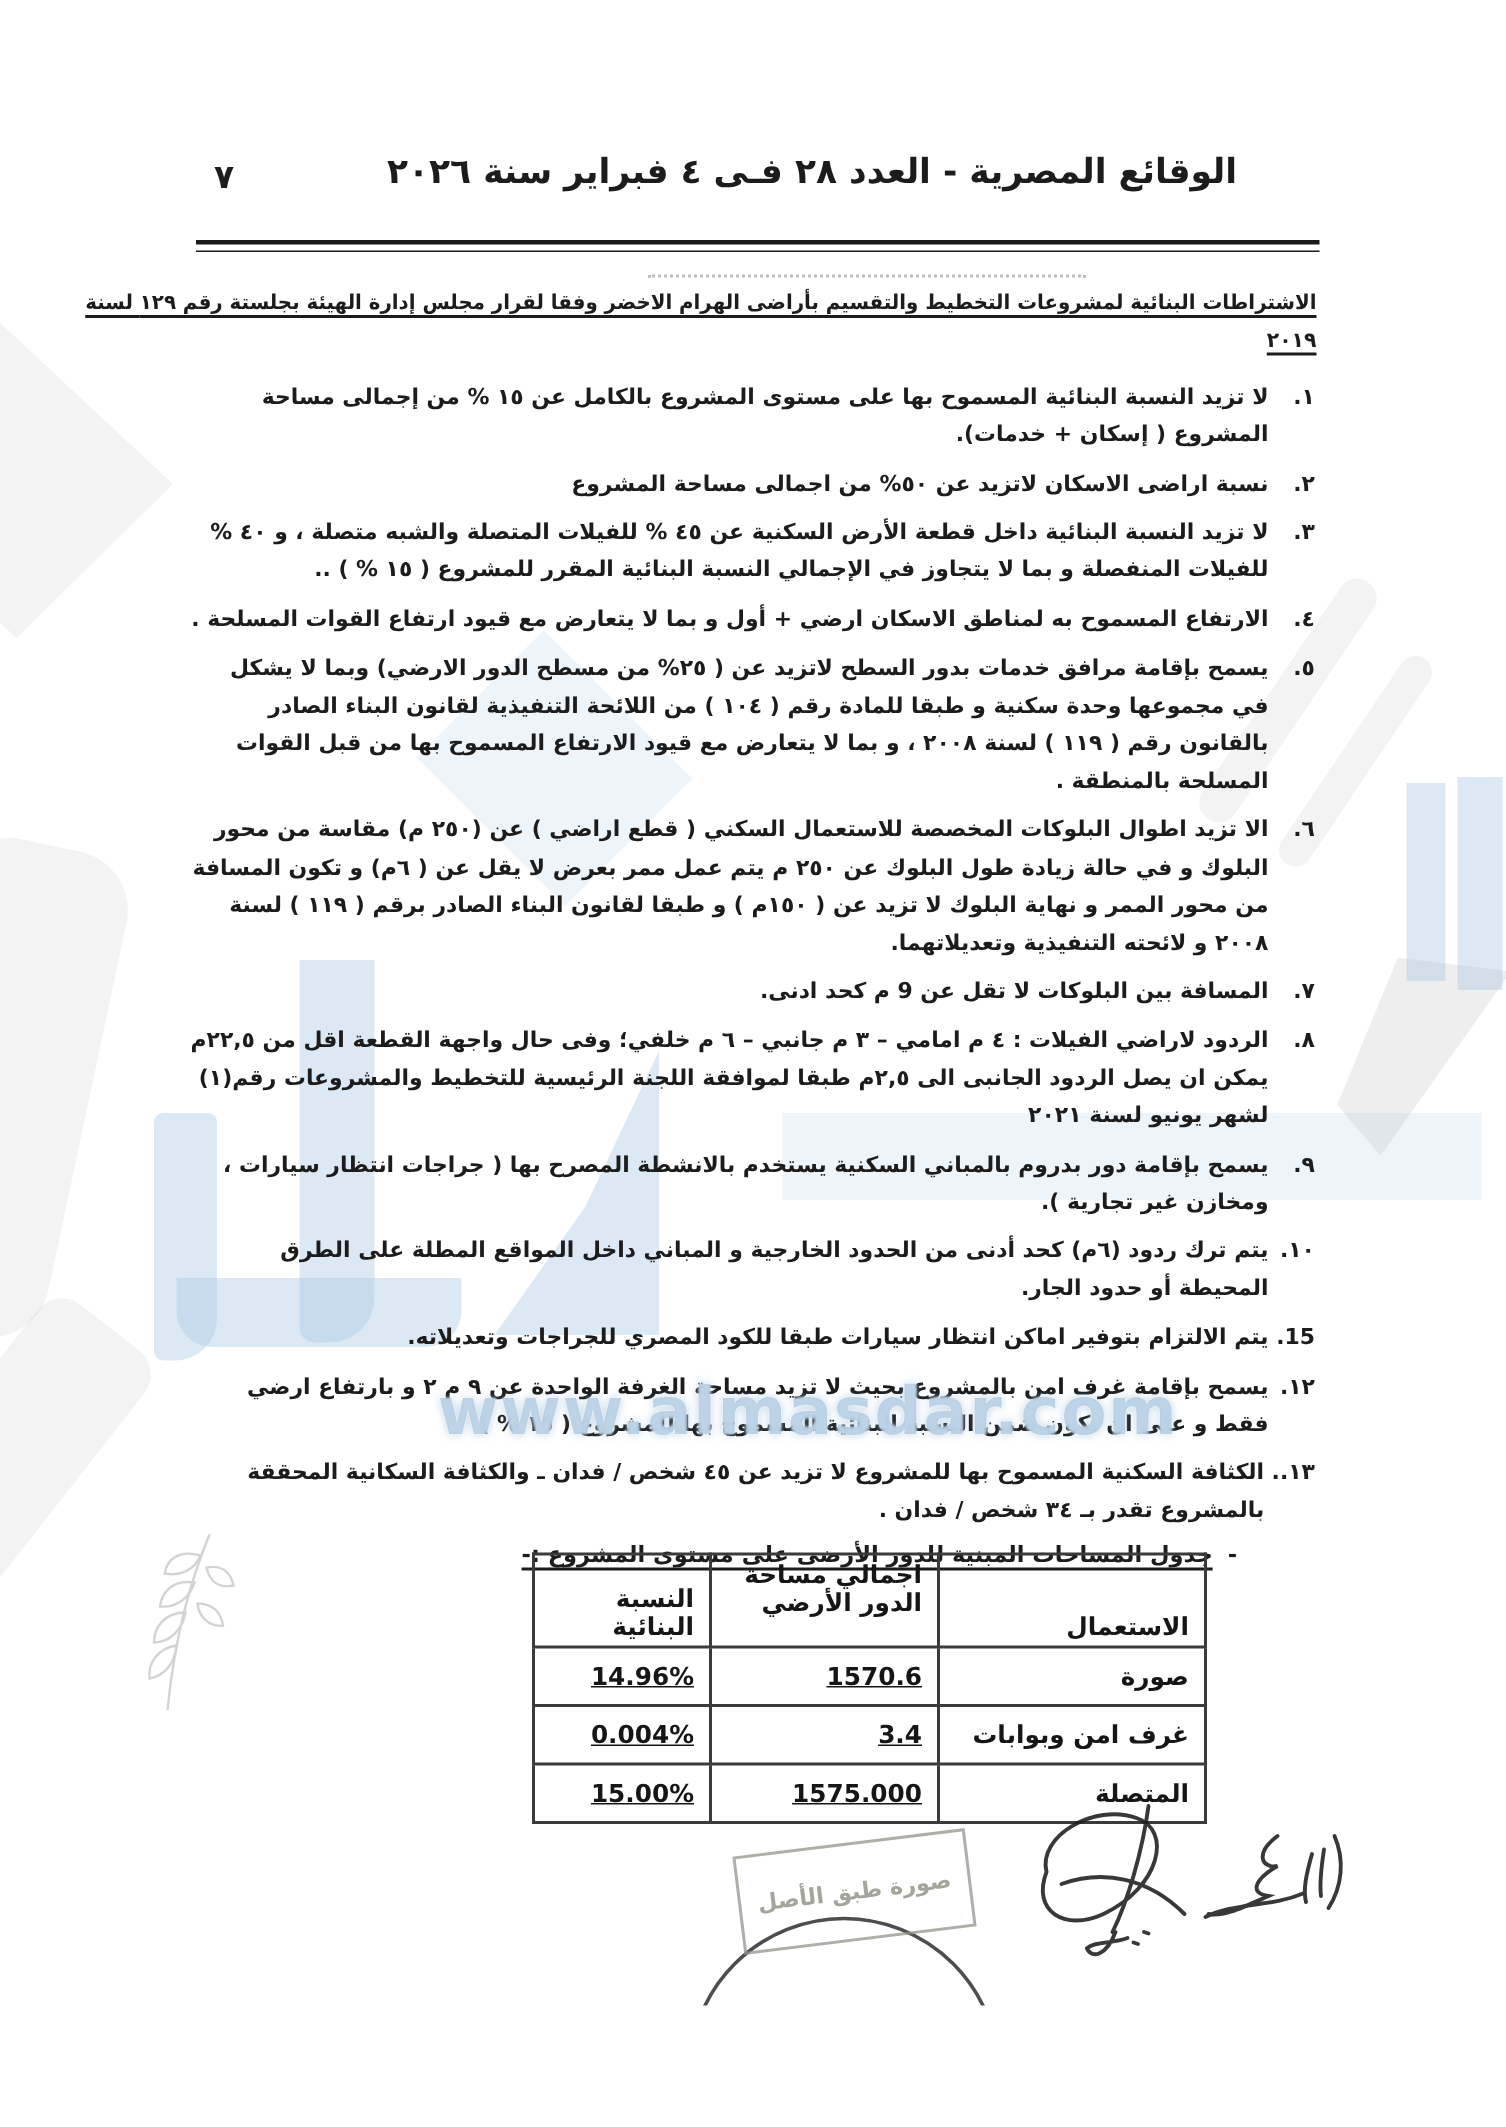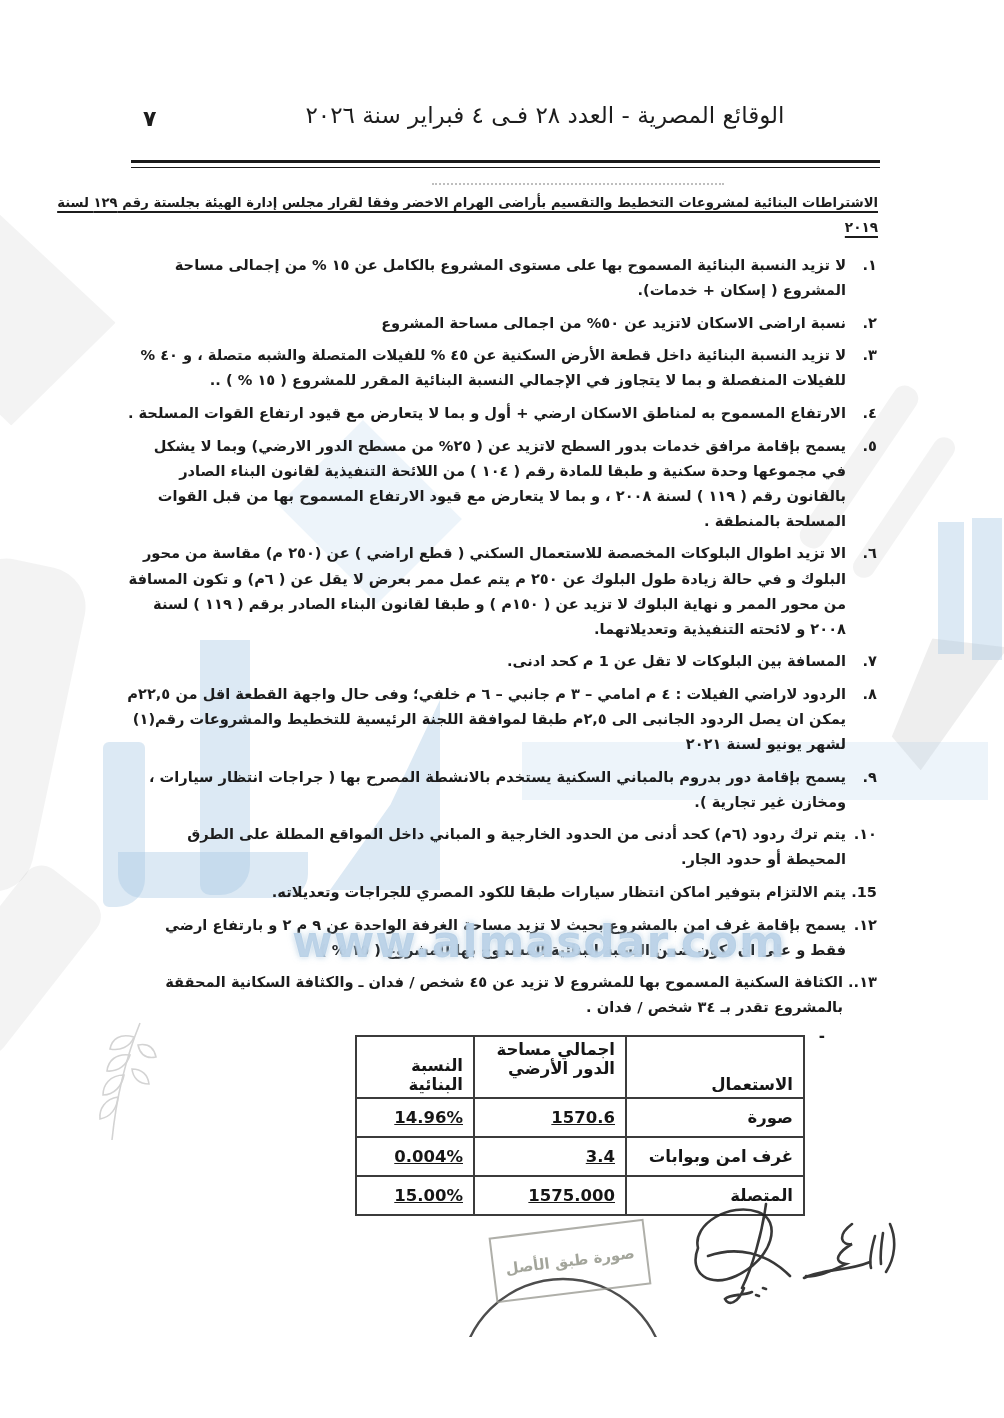--- a/index.html
+++ b/index.html
@@ -9,22 +9,22 @@
     font-family:"DejaVu Sans",sans-serif;color:#1c1c1c;direction:rtl;
   }
   
   .wm{position:absolute;z-index:0;pointer-events:none;}
   .wm-gray{background:rgba(90,90,90,0.07);}
   .wm-blue{background:rgba(163,197,226,0.38);}
   .wm-blue-soft{background:rgba(173,205,230,0.22);}
   
   .hdr-row{position:absolute;top:102px;left:133px;width:747px;height:44px;z-index:2;}
   .hdr-text{
-    position:absolute;right:55px;top:0;width:560px;text-align:center;
-    font-size:23px;font-weight:normal;letter-spacing:0;white-space:nowrap;
+    position:absolute;right:55px;top:0;width:560px;text-align:right;
+    font-size:23px;font-weight:bold;letter-spacing:0;white-space:nowrap;
   }
   .page-num{position:absolute;left:10px;top:4px;font-size:22px;font-weight:bold;}
   .hdr-rule{
     position:absolute;top:160px;left:131px;width:749px;height:4px;z-index:2;
     border-top:3px solid #1a1a1a;border-bottom:1px solid #1a1a1a;
   }
   .artifact-line{position:absolute;top:183px;left:432px;width:292px;border-top:2px dotted #8a8a8a;opacity:.55;z-index:1;}
   
   .doc-title{
     position:absolute;top:192px;right:126px;width:754px;z-index:2;
@@ -135,21 +135,21 @@
     <div class="li">
         <span class="num">٥.</span>
         <span class="txt">يسمح بإقامة مرافق خدمات بدور السطح لاتزيد عن ( ٢٥% من مسطح الدور الارضي) وبما لا يشكل في مجموعها وحدة سكنية و طبقا للمادة رقم ( ١٠٤ ) من اللائحة التنفيذية لقانون البناء الصادر بالقانون رقم ( ١١٩ ) لسنة ٢٠٠٨ ، و بما لا يتعارض مع قيود الارتفاع المسموح بها من قبل القوات المسلحة بالمنطقة .</span>
       </div>
     <div class="li">
         <span class="num">٦.</span>
         <span class="txt">الا تزيد اطوال البلوكات المخصصة للاستعمال السكني ( قطع اراضي ) عن (٢٥٠ م) مقاسة من محور البلوك و في حالة زيادة طول البلوك عن ٢٥٠ م يتم عمل ممر بعرض لا يقل عن ( ٦م) و تكون المسافة من محور الممر و نهاية البلوك لا تزيد عن ( ١٥٠م ) و طبقا لقانون البناء الصادر برقم ( ١١٩ ) لسنة ٢٠٠٨ و لائحته التنفيذية وتعديلاتهما.</span>
       </div>
     <div class="li">
         <span class="num">٧.</span>
-        <span class="txt">المسافة بين البلوكات لا تقل عن 1 م كحد ادنى.</span>
+        <span class="txt">المسافة بين البلوكات لا تقل عن 9 م كحد ادنى.</span>
       </div>
     <div class="li">
         <span class="num">٨.</span>
         <span class="txt">الردود لاراضي الفيلات : ٤ م امامي – ٣ م جانبي – ٦ م خلفي؛ وفى حال واجهة القطعة اقل من ٢٢,٥م يمكن ان يصل الردود الجانبى الى ٢,٥م طبقا لموافقة اللجنة الرئيسية للتخطيط والمشروعات رقم(١) لشهر يونيو لسنة ٢٠٢١</span>
       </div>
     <div class="li">
         <span class="num">٩.</span>
         <span class="txt">يسمح بإقامة دور بدروم بالمباني السكنية يستخدم بالانشطة المصرح بها ( جراجات انتظار سيارات ، ومخازن غير تجارية ).</span>
       </div>
     <div class="li">
@@ -163,20 +163,21 @@
     <div class="li">
         <span class="num">١٢.</span>
         <span class="txt">يسمح بإقامة غرف امن بالمشروع بحيث لا تزيد مساحة الغرفة الواحدة عن ٩ م ٢ و بارتفاع ارضي فقط و على ان تكون ضمن النسبة البنائية المسموح بها للمشروع ( ١٥ % )</span>
       </div>
     <div class="li">
         <span class="num">١٣..</span>
         <span class="txt">الكثافة السكنية المسموح بها للمشروع لا تزيد عن ٤٥ شخص / فدان ـ والكثافة السكانية المحققة بالمشروع تقدر بـ ٣٤ شخص / فدان .</span>
       </div>
     <div class="tbl-heading">
       <span>-</span>
+      <span class="ht">جدول المساحات المبنية للدور الأرضى على مستوى المشروع :-</span>
     </div>
   </div>
 
   <div class="url-wm">www.almasdar.com</div>
 
   <table class="areas-table">
     <thead>
       <tr>
         <th class="col-usage th-usage">الاستعمال</th>
         <th class="col-area th-area">اجمالي مساحة الدور الأرضي</th>

